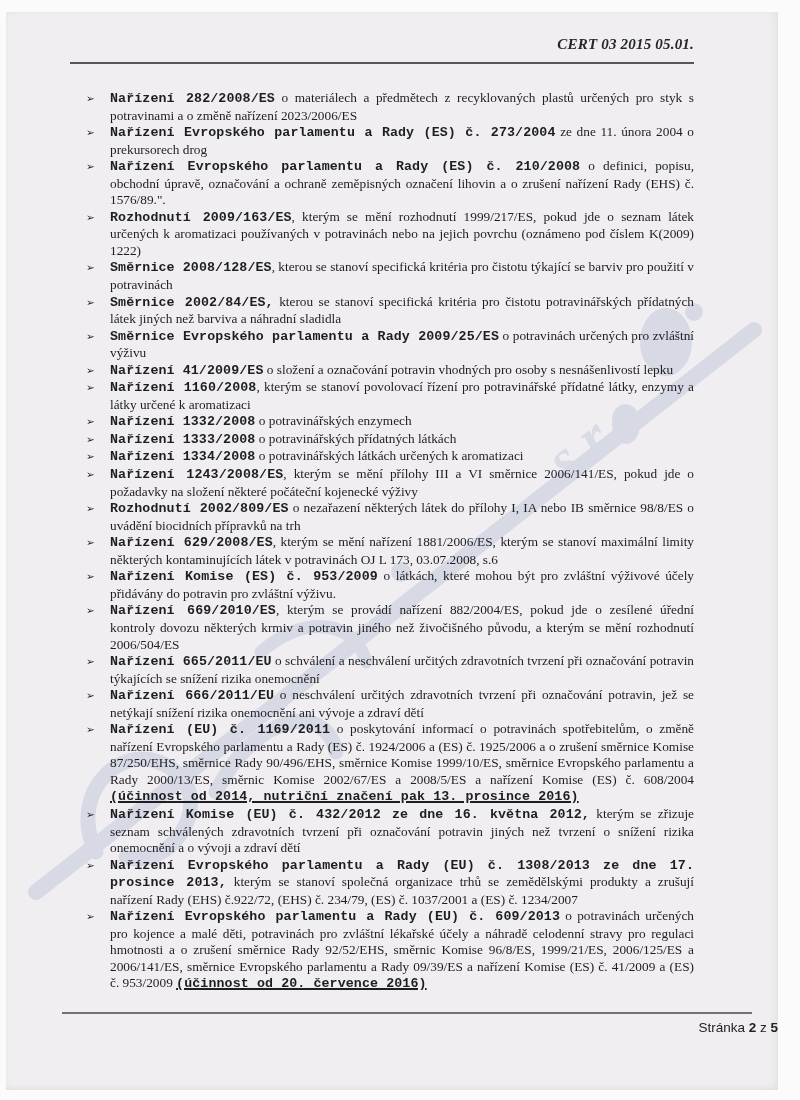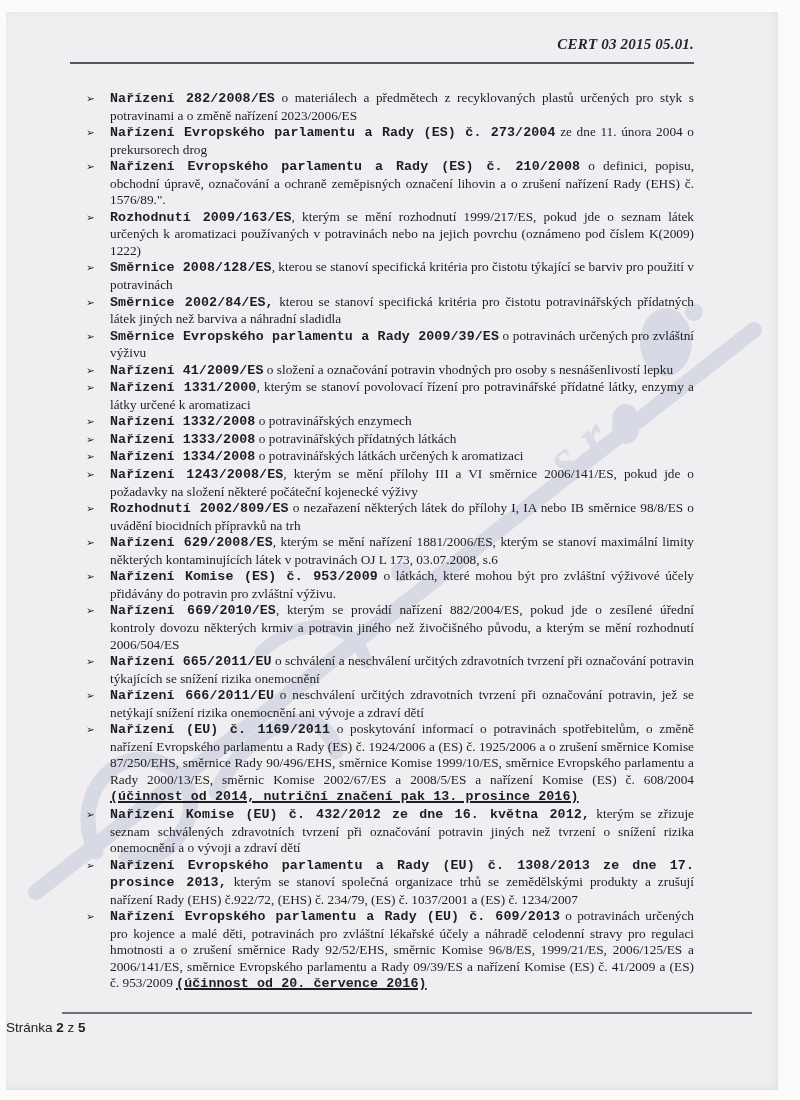--- a/index.html
+++ b/index.html
@@ -43,21 +43,21 @@
     position:absolute;left:-24px;top:1px;
     font-size:10.5px;color:#1d1d24;
   }
   .note u{text-decoration:underline;text-decoration-thickness:1.5px;}
   .footer-rule{
     position:absolute;left:56px;top:1000px;width:690px;height:2px;
     background:#70707a;z-index:2;
   }
   .footer{
     position:absolute;left:0;top:1008px;width:100%;
-    text-align:left;
+    text-align:right;
     font-family:"Liberation Sans", sans-serif;
     font-size:13.5px;color:#222;z-index:2;
   }
   .footer .pg-bold{font-weight:bold;}
 </style>
 </head>
 <body>
 
 <div class="scan">
 
@@ -78,23 +78,23 @@
   <div class="doc-code">CERT 03 2015 05.01.</div>
   <div class="header-rule"></div>
 
   <ul class="reg-list" id="reg-list">
       <li><span class="marker">➢</span><b>Nařízení 282/2008/ES</b> o materiálech a předmětech z recyklovaných plastů určených pro styk s potravinami a o změně nařízení 2023/2006/ES</li>
       <li><span class="marker">➢</span><b>Nařízení Evropského parlamentu a Rady (ES) č. 273/2004</b> ze dne 11. února 2004 o prekursorech drog</li>
       <li><span class="marker">➢</span><b>Nařízení Evropského parlamentu a Rady (ES) č. 210/2008</b> o definici, popisu, obchodní úpravě, označování a ochraně zeměpisných označení lihovin a o zrušení nařízení Rady (EHS) č. 1576/89.".</li>
       <li><span class="marker">➢</span><b>Rozhodnutí 2009/163/ES</b>, kterým se mění rozhodnutí 1999/217/ES, pokud jde o seznam látek určených k aromatizaci používaných v potravinách nebo na jejich povrchu (oznámeno pod číslem K(2009) 1222)</li>
       <li><span class="marker">➢</span><b>Směrnice 2008/128/ES</b>, kterou se stanoví specifická kritéria pro čistotu týkající se barviv pro použití v potravinách</li>
       <li><span class="marker">➢</span><b>Směrnice 2002/84/ES,</b> kterou se stanoví specifická kritéria pro čistotu potravinářských přídatných látek jiných než barviva a náhradní sladidla</li>
-      <li><span class="marker">➢</span><b>Směrnice Evropského parlamentu a Rady 2009/39/ES</b> o potravinách určených pro zvláštní výživu</li>
+      <li><span class="marker">➢</span><b>Směrnice Evropského parlamentu a Rady 2009/25/ES</b> o potravinách určených pro zvláštní výživu</li>
       <li><span class="marker">➢</span><b>Nařízení 41/2009/ES</b> o složení a označování potravin vhodných pro osoby s nesnášenlivostí lepku</li>
-      <li><span class="marker">➢</span><b>Nařízení 1331/2000</b>, kterým se stanoví povolovací řízení pro potravinářské přídatné látky, enzymy a látky určené k aromatizaci</li>
+      <li><span class="marker">➢</span><b>Nařízení 1160/2008</b>, kterým se stanoví povolovací řízení pro potravinářské přídatné látky, enzymy a látky určené k aromatizaci</li>
       <li><span class="marker">➢</span><b>Nařízení 1332/2008</b> o potravinářských enzymech</li>
       <li><span class="marker">➢</span><b>Nařízení 1333/2008</b> o potravinářských přídatných látkách</li>
       <li><span class="marker">➢</span><b>Nařízení 1334/2008</b> o potravinářských látkách určených k aromatizaci</li>
       <li><span class="marker">➢</span><b>Nařízení 1243/2008/ES</b>, kterým se mění přílohy III a VI směrnice 2006/141/ES, pokud jde o požadavky na složení některé počáteční kojenecké výživy</li>
       <li><span class="marker">➢</span><b>Rozhodnutí 2002/809/ES</b> o nezařazení některých látek do přílohy I, IA nebo IB směrnice 98/8/ES o uvádění biocidních přípravků na trh</li>
       <li><span class="marker">➢</span><b>Nařízení 629/2008/ES</b>, kterým se mění nařízení 1881/2006/ES, kterým se stanoví maximální limity některých kontaminujících látek v potravinách  OJ L 173, 03.07.2008, s.6</li>
       <li><span class="marker">➢</span><b>Nařízení Komise (ES) č. 953/2009</b> o látkách, které mohou být pro zvláštní výživové účely přidávány do potravin pro zvláštní výživu.</li>
       <li><span class="marker">➢</span><b>Nařízení 669/2010/ES</b>, kterým se provádí nařízení  882/2004/ES, pokud jde o zesílené úřední kontroly dovozu některých krmiv a potravin jiného než živočišného původu, a kterým se mění rozhodnutí 2006/504/ES</li>
       <li><span class="marker">➢</span><b>Nařízení 665/2011/EU</b> o schválení a neschválení určitých zdravotních tvrzení při označování potravin týkajících se snížení rizika onemocnění</li>
       <li><span class="marker">➢</span><b>Nařízení 666/2011/EU</b> o neschválení určitých zdravotních tvrzení při označování potravin, jež se netýkají snížení rizika onemocnění ani vývoje a zdraví dětí</li>

